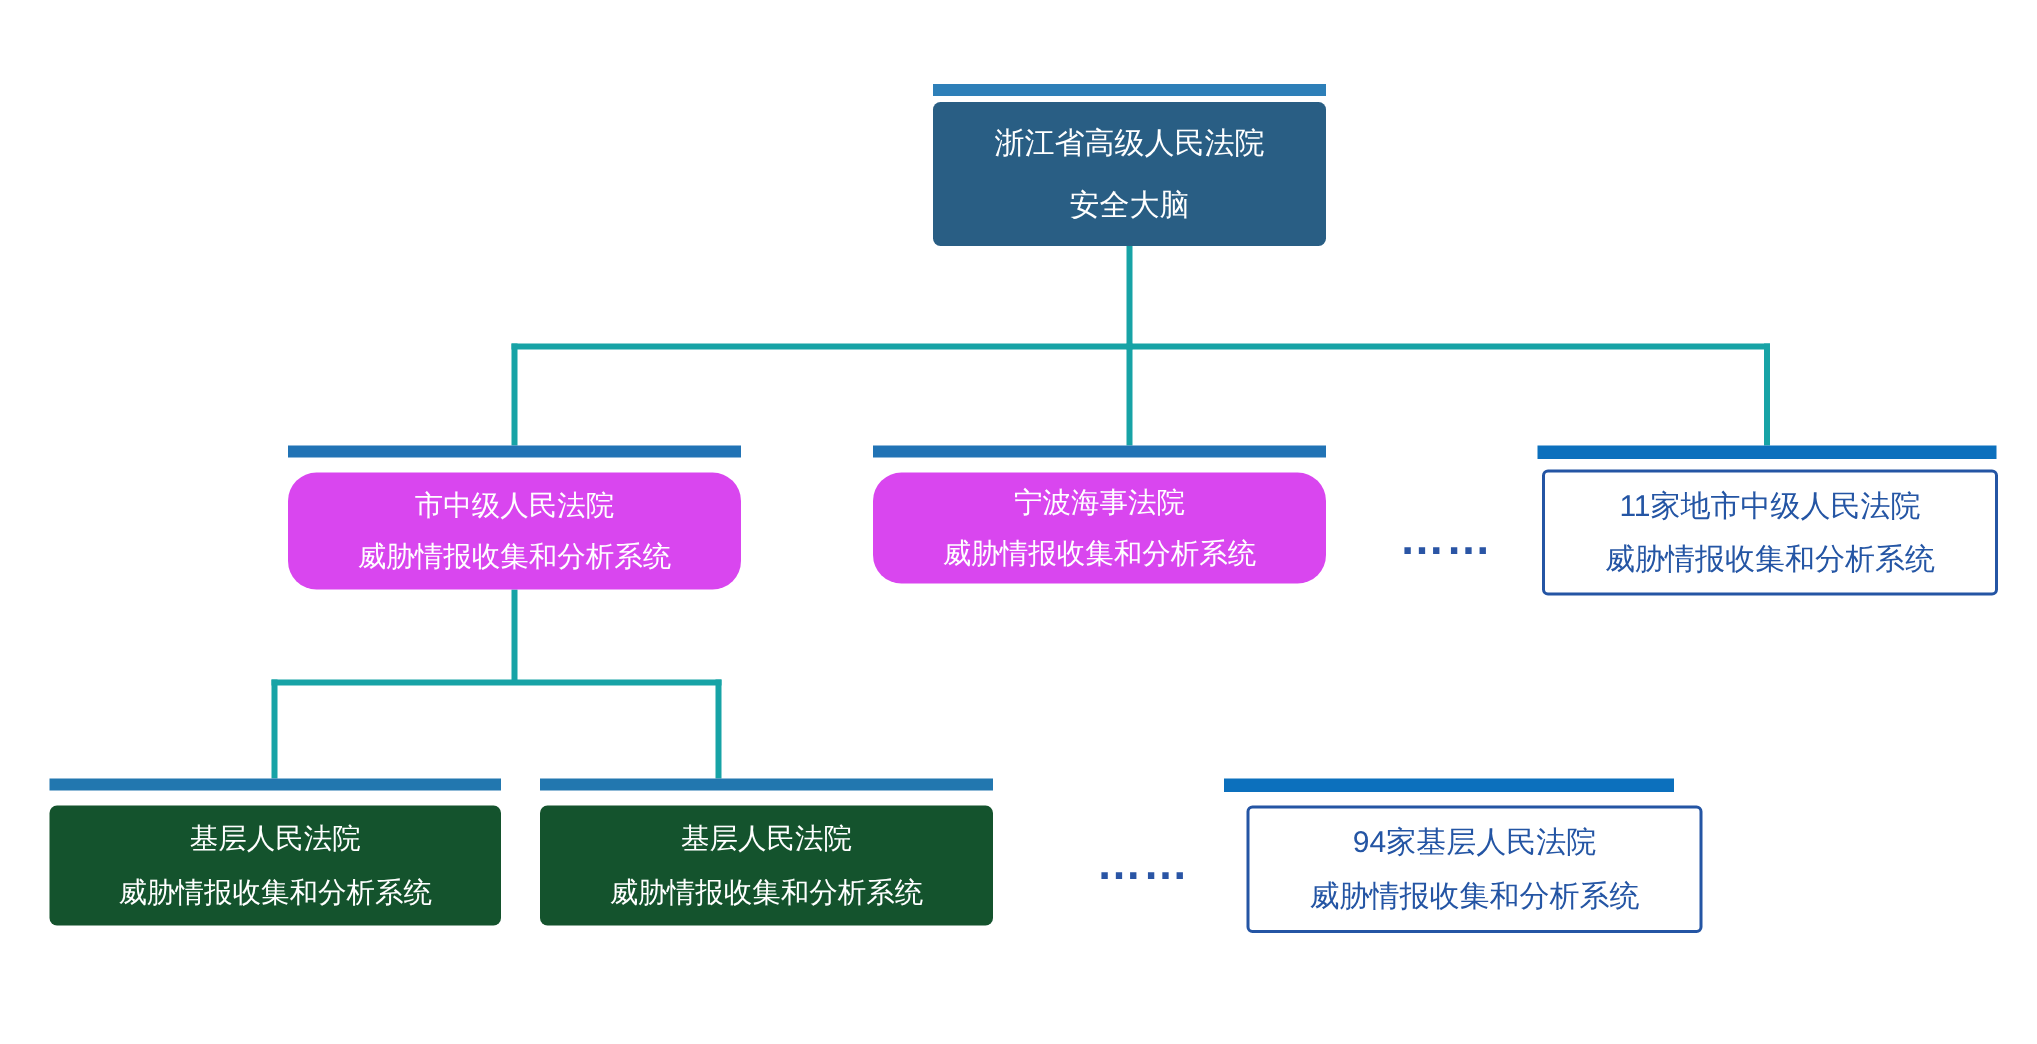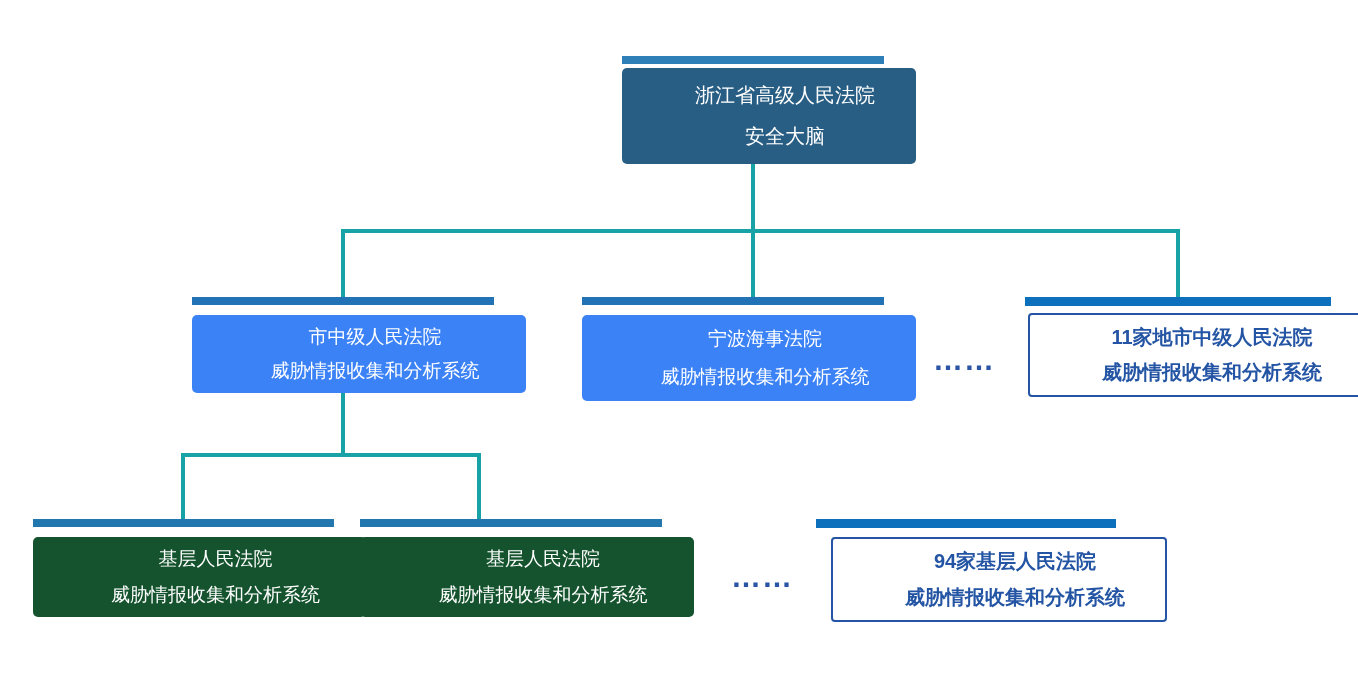--- a/index.html
+++ b/index.html
@@ -13,27 +13,27 @@
 
   
   .bar{position:absolute;height:8px;}
   .bar-top{background:#2e7fb8;}
   .bar-mid{background:#2173b5;}
   .bar-leaf{background:#2277af;}
   .bar-bright{background:#0c70bd;}
 
   
   .nodebox{position:absolute;display:flex;flex-direction:column;justify-content:space-evenly;
-    align-items:center;border-radius:5px;color:#ffffff;text-align:center;padding-left:32px;}
+    align-items:center;border-radius:5px;color:#ffffff;text-align:center;}
   .nodebox .line{display:block;white-space:nowrap;}
   .node-root{background:#295e84;font-size:20px;}
-  .node-mid{background:#3b82f6;font-size:19px;}
+  .node-mid{background:#d946ef;font-size:19px;border-radius:19px;}
   .node-leaf{background:#14532d;font-size:19px;}
   .node-outline{background:#ffffff;border:2px solid #2455a4;color:#2455a4;
-    font-weight:bold;font-size:20px;border-radius:4px;}
+    font-weight:normal;font-size:20px;border-radius:4px;}
 
   .ellipsis{position:absolute;color:#2a55a5;font-weight:bold;font-size:30px;
     letter-spacing:1px;text-align:center;line-height:28px;}
 </style>
 </head>
 <body>
 
 <div id="canvas">
 
   <div class="conn conn-v" style="left:751px;top:164px;height:69px;"></div>
@@ -53,21 +53,21 @@
     <span class="line">安全大脑</span>
   </div>
 
   <div class="bar bar-mid" style="left:192px;top:297px;width:302px;"></div>
   <div class="nodebox node-mid" style="left:192px;top:315px;width:302px;height:78px;">
     <span class="line">市中级人民法院</span>
     <span class="line">威胁情报收集和分析系统</span>
   </div>
 
   <div class="bar bar-mid" style="left:582px;top:297px;width:302px;"></div>
-  <div class="nodebox node-mid" style="left:582px;top:315px;width:302px;height:86px;">
+  <div class="nodebox node-mid" style="left:582px;top:315px;width:302px;height:74px;">
     <span class="line">宁波海事法院</span>
     <span class="line">威胁情报收集和分析系统</span>
   </div>
 
   <div class="ellipsis" style="left:922px;top:346px;width:84px;">……</div>
 
   <div class="bar bar-bright" style="left:1025px;top:297px;width:306px;height:9px;"></div>
   <div class="nodebox node-outline" style="left:1028px;top:313px;width:300px;height:80px;">
     <span class="line">11家地市中级人民法院</span>
     <span class="line">威胁情报收集和分析系统</span>

